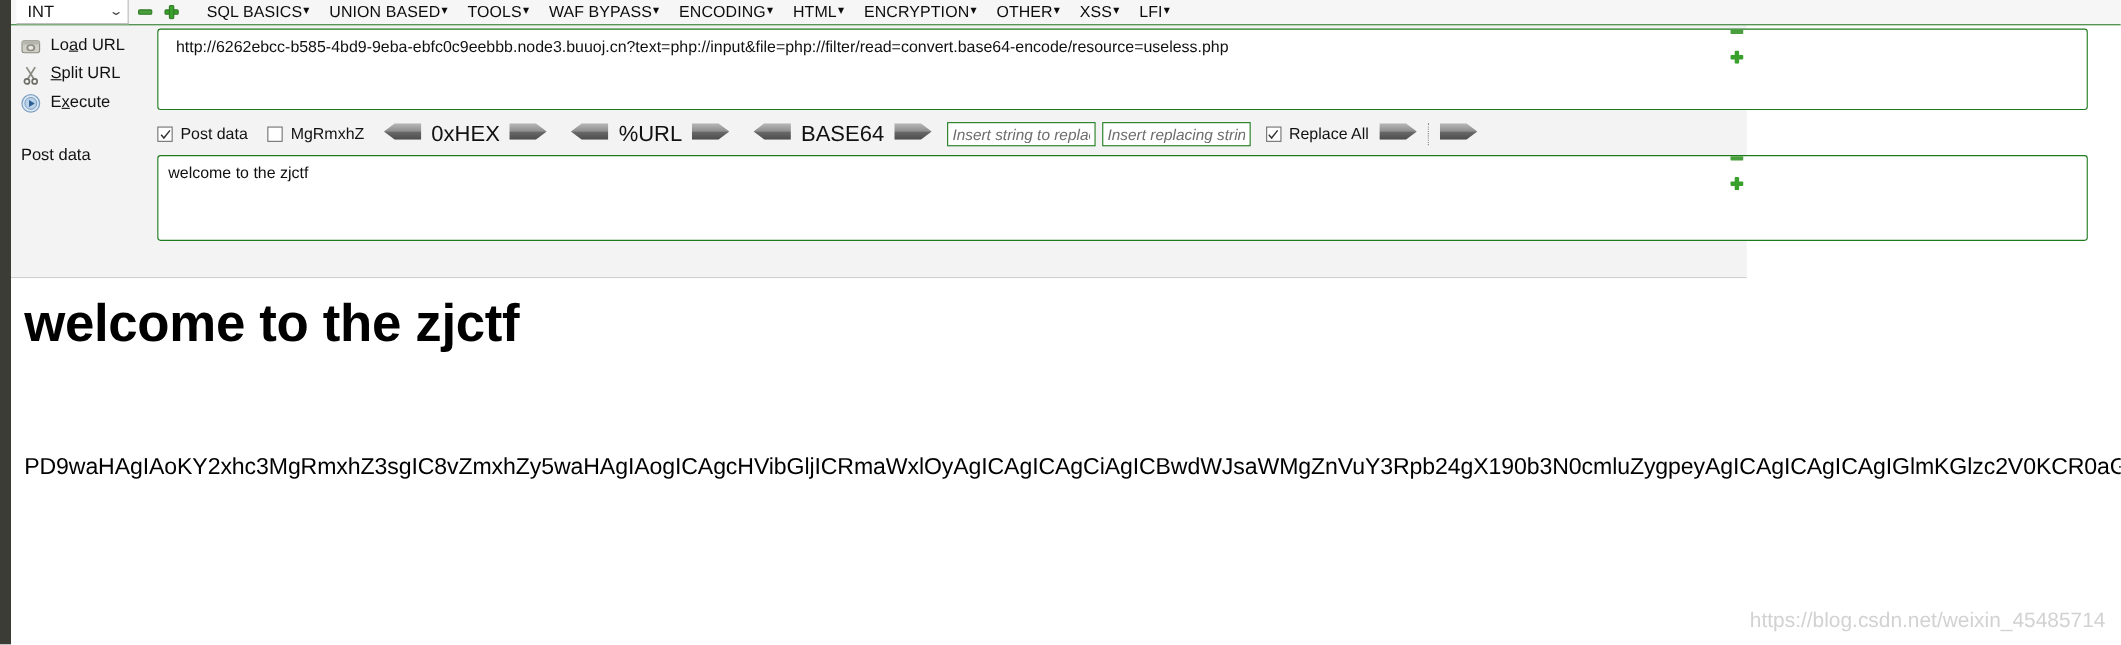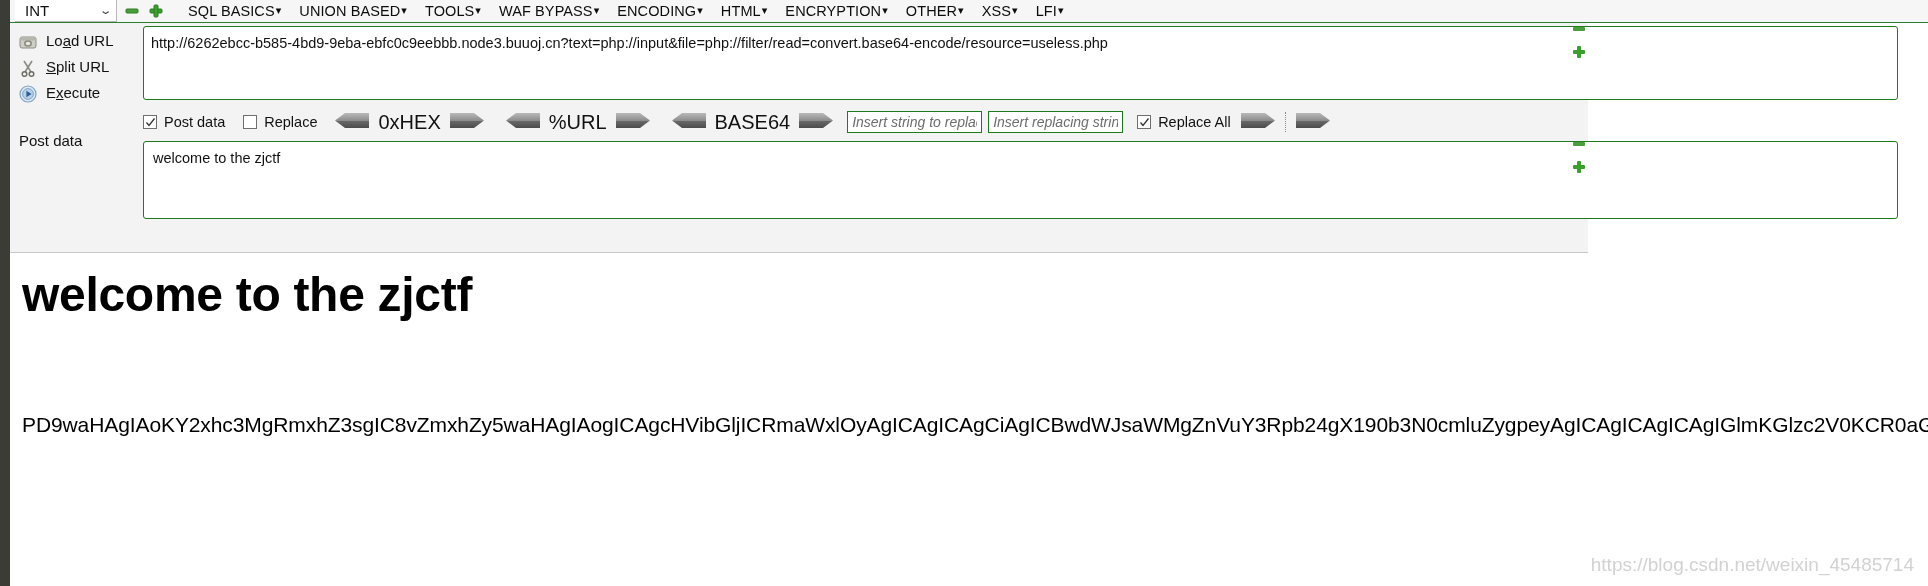--- a/index.html
+++ b/index.html
@@ -140,21 +140,21 @@
   
   .url-field {
     position: absolute;
     left: 133px; top: 26px;
     width: 1755px;
     height: 74px;
     background: #ffffff;
     border: 1px solid #1d7a1d;
     border-radius: 3px;
     box-sizing: border-box;
-    padding: 7px 7px;
+    padding: 7px 16px;
     font-size: 14.5px;
     color: #111;
     line-height: 18px;
     word-break: break-all;
     overflow: hidden;
     cursor: text;
   }
 
   
   .options-row {
@@ -395,21 +395,21 @@
         <span class="cbox">
           <svg width="11" height="11" viewBox="0 0 11 11">
               <polyline points="1.5,5.5 4,8.5 9.5,1.5" fill="none" stroke="#333" stroke-width="1.3"></polyline>
             </svg>
         </span>
         <span class="olbl">Post data</span>
       </div>
 
       <div class="opt-check">
         <span class="cbox"></span>
-        <span class="olbl">Replace</span>
+        <span class="olbl">MgRmxhZ</span>
       </div>
 
       <div class="enc-group">
         <span>
           <svg width="34" height="15" viewBox="0 0 34 15">
               <defs>
                 <linearGradient id="gL1" x1="0" y1="0" x2="0" y2="1">
                   <stop offset="0" stop-color="#b9b9b9"></stop>
                   <stop offset="0.5" stop-color="#8d8d8d"></stop>
                   <stop offset="0.51" stop-color="#6a6a6a"></stop>

